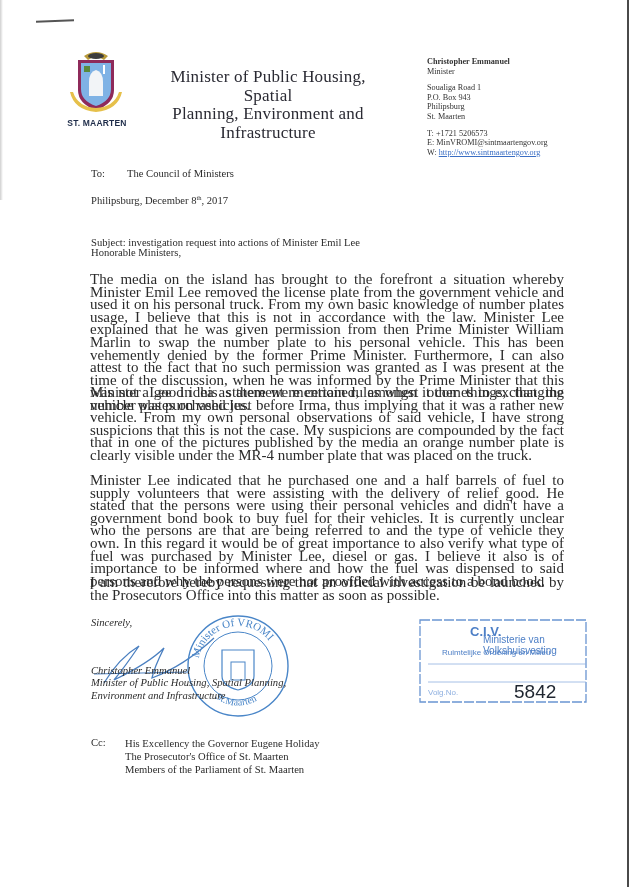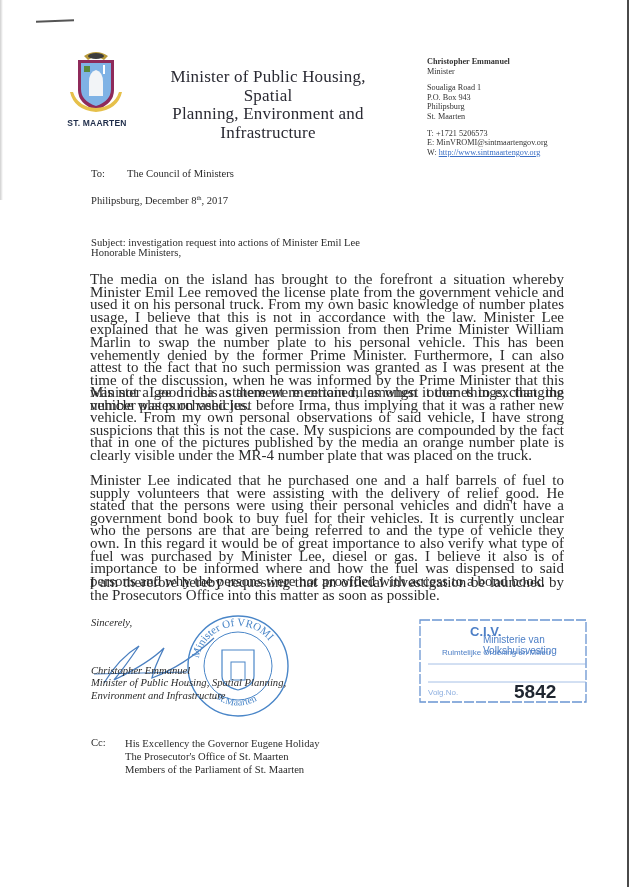--- a/index.html
+++ b/index.html
@@ -131,21 +131,21 @@
 <div class="stamp">
   <svg width="172" height="88" style="position:absolute;left:0;top:0;">
     <rect x="2" y="2" width="166" height="82" fill="none" stroke="#6a95d2" stroke-width="1.3" stroke-dasharray="10 2"></rect>
     <line x1="10" y1="46" x2="168" y2="46" stroke="#8fb0e0" stroke-width="0.8"></line>
     <line x1="10" y1="64" x2="168" y2="64" stroke="#8fb0e0" stroke-width="0.8"></line>
   </svg>
   <span class="stamp-text" style="left:24px;top:6px;font-size:13px;font-weight:bold;margin-left:28px;">C.I.V.</span>
   <span class="stamp-text" style="left:28px;top:16px;font-size:10px;padding-left:37px;">Ministerie van Volkshuisvesting</span>
   <span class="stamp-text" style="left:24px;top:30px;font-size:8px;">Ruimtelijke Ordening en Milieu</span>
   <span class="stamp-text" style="left:10px;top:70px;font-size:8px;color:#8fb0e0;">Volg.No.</span>
-  <span class="stamp-text" style="left:96px;top:63px;font-size:19px;color:#1f2630;font-weight:bold;">5842</span>
+  <span class="stamp-text" style="left:96px;top:63px;font-size:19px;color:#1f2630;">5842</span>
 </div>
 
 <div class="cc-label">Cc:</div>
 <div class="cc-list">
   <div>His Excellency the Governor Eugene Holiday</div>
   <div>The Prosecutor's Office of St. Maarten</div>
   <div>Members of the Parliament of St. Maarten</div>
 </div>
 
 </body></html>

